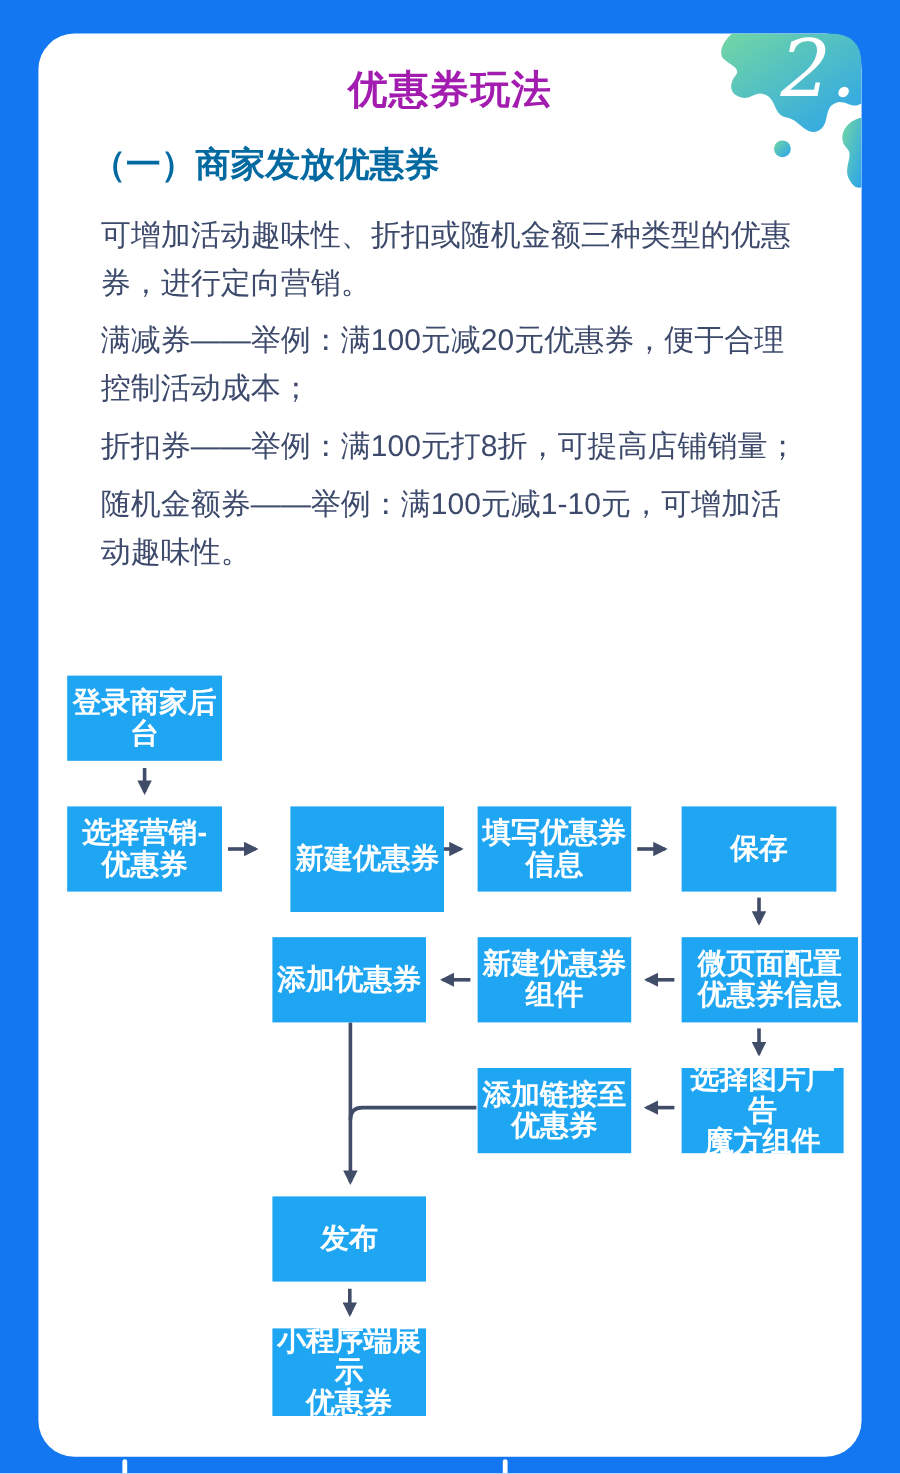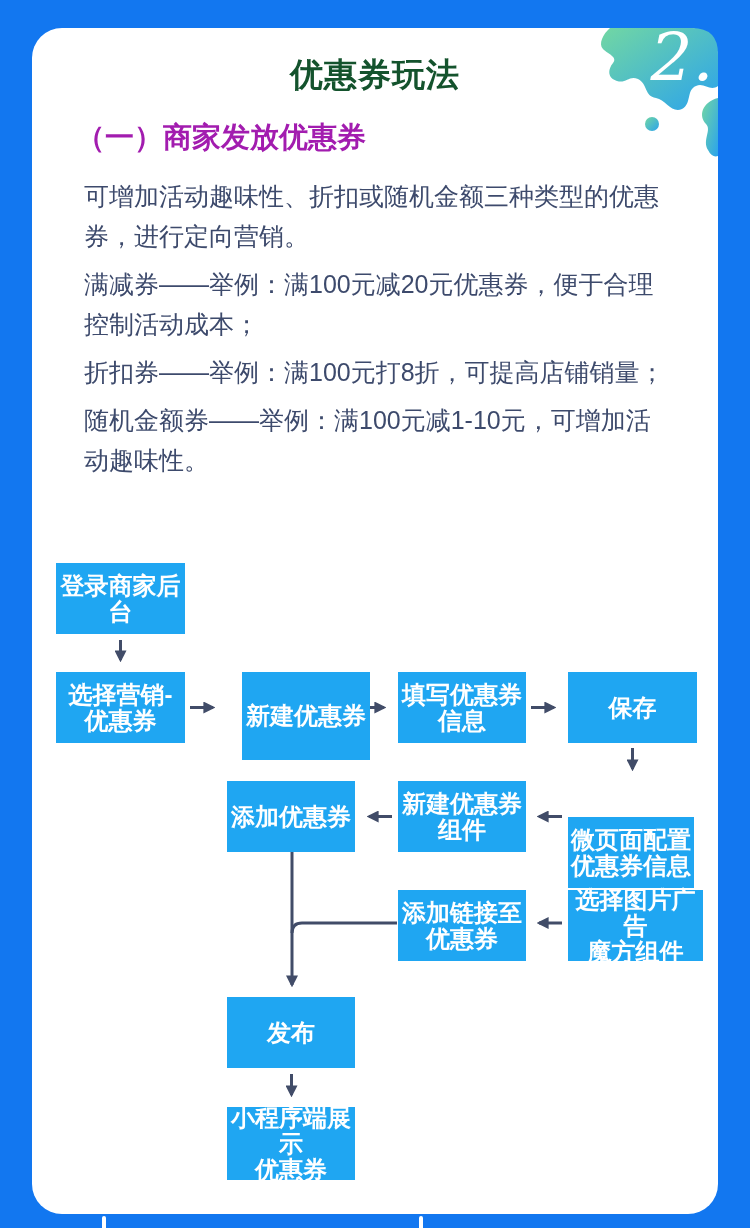--- a/index.html
+++ b/index.html
@@ -13,41 +13,41 @@
     background:#ffffff; border-radius:30px;
   }
   .badge-blob { position:absolute; left:596px; top:28px; width:122px; height:146px; }
   .badge-num {
     position:absolute; left:646px; top:22px; width:72px;
     font-family:"DejaVu Serif","Liberation Serif",serif; font-style:italic;
     font-size:66px; line-height:1.1; color:#ffffff; text-align:center;
   }
   .title {
     margin:25px 0 0; text-align:center;
-    font-size:33px; font-weight:bold; letter-spacing:1px; color:#14532d;
+    font-size:33px; font-weight:bold; letter-spacing:1px; color:#a21caf;
   }
   .heading {
     margin:20px 0 0 44px;
-    font-size:29px; font-weight:bold; color:#a21caf;
+    font-size:29px; font-weight:bold; color:#0369a1;
   }
   .body-text { margin:18px 50px 0 52px; }
   .para { margin:0; font-size:25px; line-height:40px; color:#3D4A6C; }
   .para + .para { margin-top:8px; }
   .node {
     position:absolute; background:#1FA6F2; color:#ffffff;
     font-size:24px; font-weight:bold; line-height:26px;
     display:flex; align-items:center; justify-content:center;
     text-align:center; white-space:pre-line;
   }
   .n1{left:56px;top:563px;width:129px;height:71px}
   .n2{left:56px;top:672px;width:129px;height:71px}
   .n3{left:242px;top:672px;width:128px;height:88px}
   .n4{left:398px;top:672px;width:128px;height:71px}
   .n5{left:568px;top:672px;width:129px;height:71px}
-  .n6{left:568px;top:817px;width:126px;height:71px}
+  .n6{left:568px;top:781px;width:147px;height:71px}
   .n7{left:398px;top:781px;width:128px;height:71px}
   .n8{left:227px;top:781px;width:128px;height:71px}
   .n9{left:568px;top:890px;width:135px;height:71px}
   .n10{left:398px;top:890px;width:128px;height:71px}
   .n11{left:227px;top:997px;width:128px;height:71px}
   .n12{left:227px;top:1107px;width:128px;height:73px}
   .connectors { position:absolute; left:0; top:0; width:750px; height:1228px; pointer-events:none; }
   .slit {
     position:absolute; width:4px; height:12px; top:1216px;
     background:#ffffff; border-radius:2px 2px 0 0;

